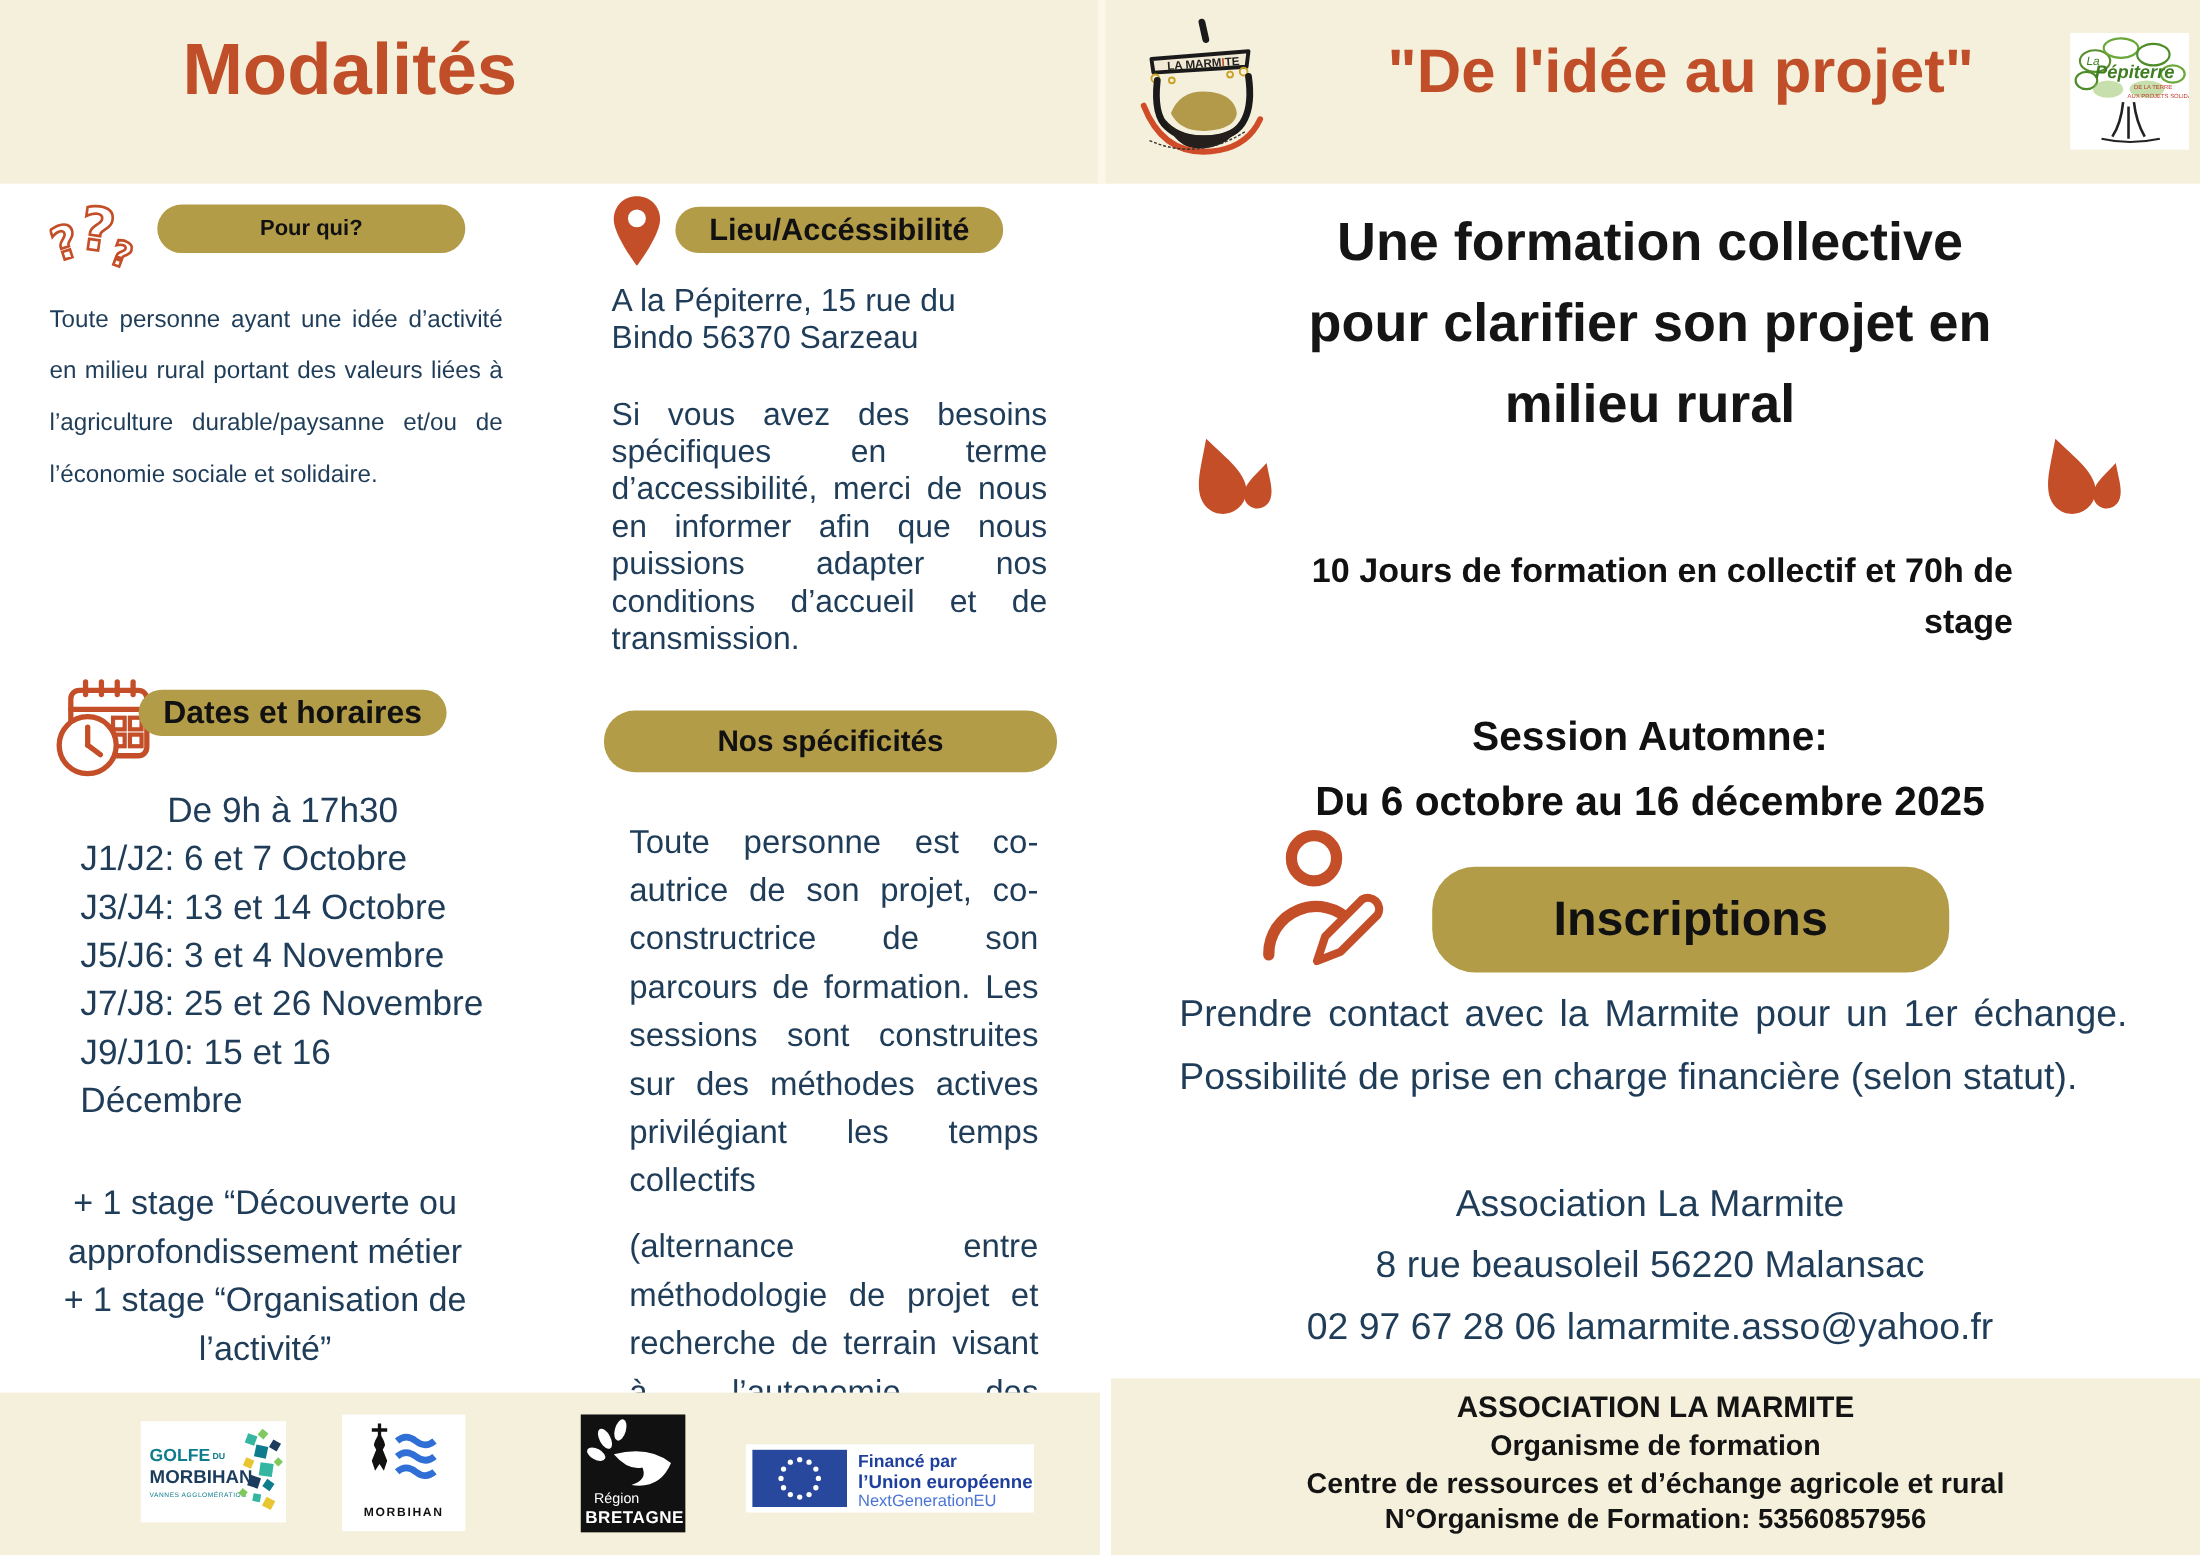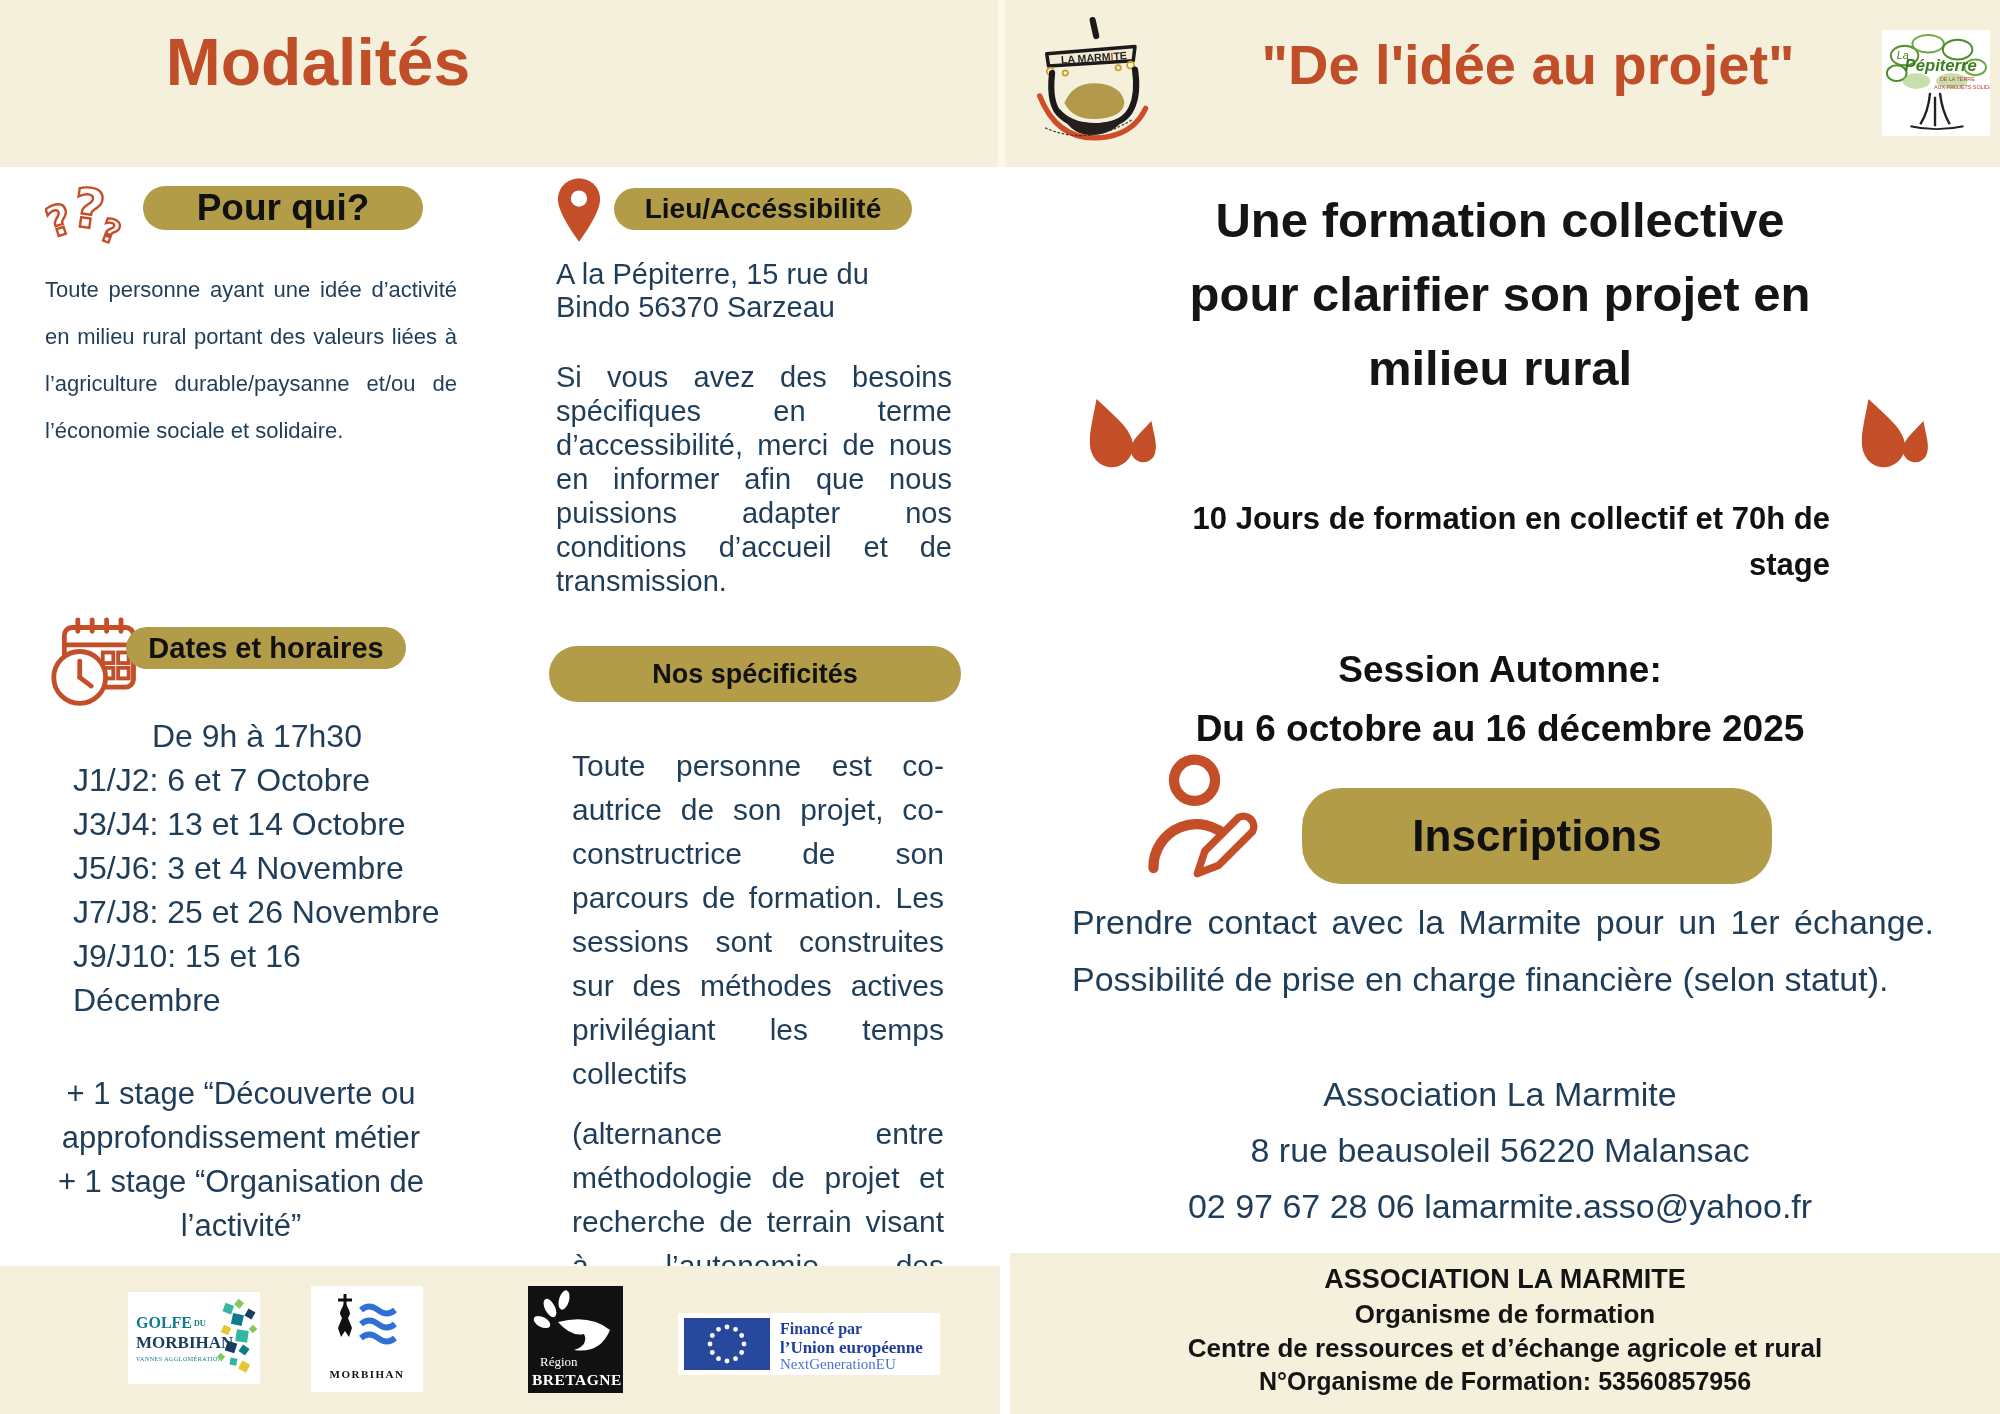--- a/index.html
+++ b/index.html
@@ -12,40 +12,40 @@
         justify-content:center;font-weight:bold;color:#111111;}
   
   #band-top{left:0;top:0;width:2000px;height:167px;background:#f5f0dc;}
   #page-split{left:998px;top:0;width:7px;height:167px;background:#fbf8ea;}
   #title-left{left:38px;top:24px;width:560px;font-size:66px;font-weight:bold;color:#c04e28;text-align:center;}
   #title-right{left:1178px;top:32px;width:700px;font-size:56px;font-weight:bold;color:#c04e28;text-align:center;}
   #marmite-logo{left:1015px;top:10px;}
   #pepiterre-box{left:1882px;top:30px;width:108px;height:106px;background:#ffffff;}
   
   #qmarks{left:45px;top:180px;}
-  #pill-pourqui{left:143px;top:186px;width:280px;height:44px;font-size:37px;}
+  #pill-pourqui{left:143px;top:186px;width:280px;height:44px;font-size:20px;}
   #para-pourqui{left:45px;top:266px;width:412px;font-size:22px;line-height:47px;}
   #calendar-icon{left:48px;top:616px;}
   #pill-dates{left:126px;top:627px;width:280px;height:42px;font-size:29px;}
   #dates-block{left:45px;top:714px;width:400px;font-size:32px;line-height:44px;}
   .dates-line{padding-left:28px;}
   .dates-line.first{padding-left:107px;}
   #stage-block{left:45px;top:1072px;width:392px;font-size:31px;line-height:44px;text-align:center;}
   
   #pin-icon{left:556px;top:176px;}
   #pill-lieu{left:614px;top:188px;width:298px;height:42px;font-size:28px;}
   #address{left:556px;top:258px;width:380px;font-size:29px;line-height:33px;}
   #para-lieu{left:556px;top:360px;width:396px;font-size:29px;line-height:34px;}
   #pill-spec{left:549px;top:646px;width:412px;height:56px;font-size:27px;border-radius:30px;}
   #spec-body{left:556px;top:728px;width:404px;font-size:30px;line-height:44px;}
   #spec-body p{margin:16px;}
   
   #band-bottom-left{left:0;top:1266px;width:1000px;height:148px;background:#f5f0dc;}
   #band-bottom-right{left:1010px;top:1253px;width:990px;height:161px;background:#f5f0dc;}
-  .logo-box{position:absolute;background:#ffffff;display:flex;align-items:flex-start;justify-content:center;font-family:Liberation Serif, serif;}
+  .logo-box{position:absolute;background:#ffffff;display:flex;align-items:flex-start;justify-content:center;}
   #logo-golfe{left:128px;top:1292px;width:132px;height:92px;}
   #logo-morbihan{left:311px;top:1286px;width:112px;height:106px;}
   #logo-bretagne{left:528px;top:1286px;width:95px;height:107px;background:#111111;}
   #logo-eu{left:678px;top:1313px;width:262px;height:62px;}
   
   #headline{left:1050px;top:183px;width:900px;font-size:49px;line-height:74px;font-weight:bold;
             color:#151515;text-align:center;}
   #splash-left{left:1082px;top:390px;}
   #splash-right{left:1854px;top:390px;}
   #subline{left:1150px;top:496px;width:680px;font-size:31px;line-height:46px;font-weight:bold;

